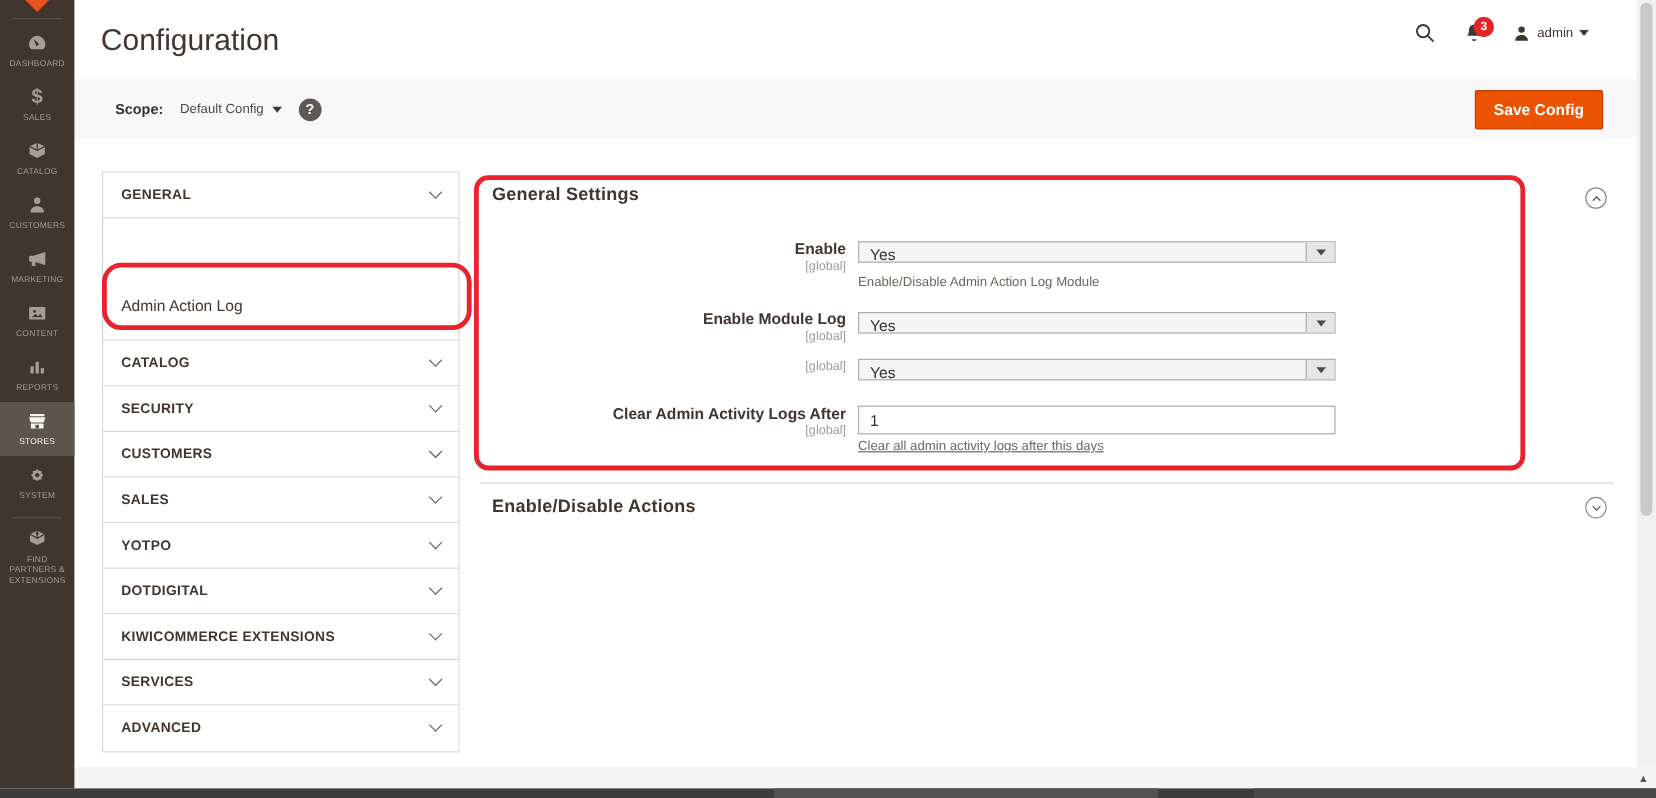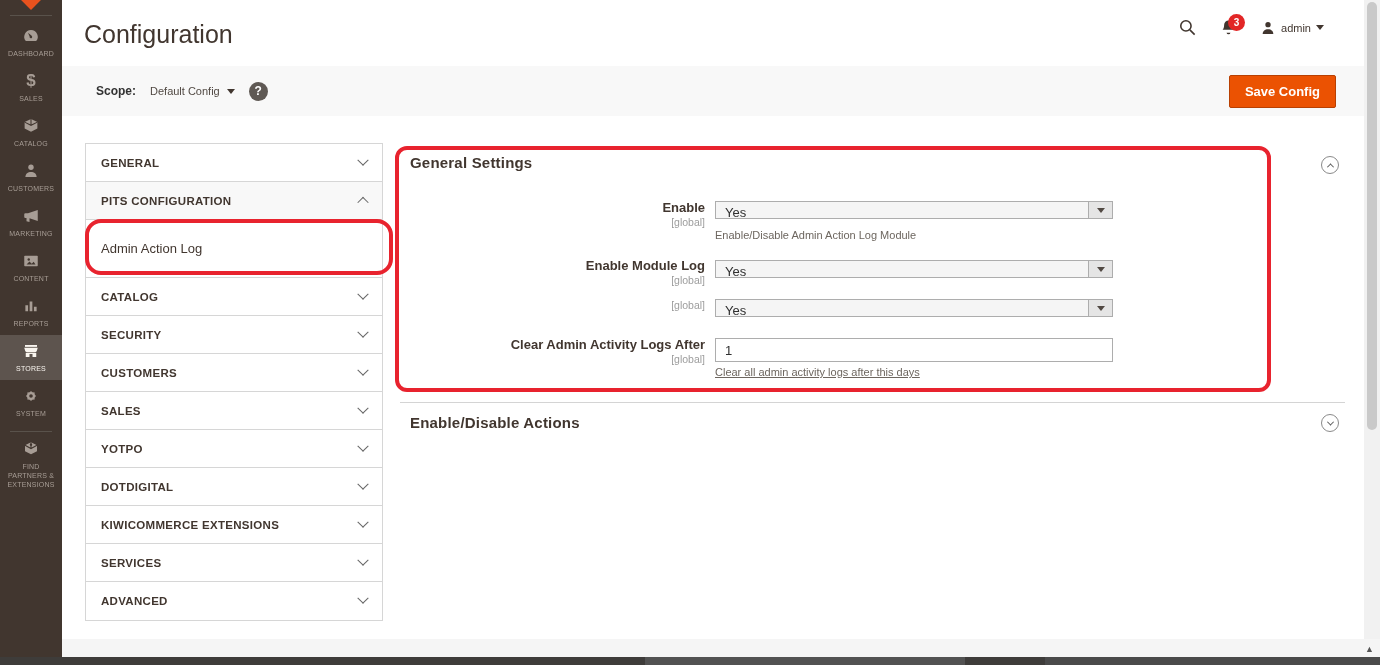--- a/index.html
+++ b/index.html
@@ -42,21 +42,21 @@
   .save-btn { position:absolute; right:28px; top:9px; background:#eb5202; color:#fff; border:1px solid #b84002; border-radius:2px; font-size:13px; font-weight:bold; padding:8px 15px; cursor:pointer; font-family:inherit; }
   
   .cfg-nav { position:absolute; left:85px; top:143px; width:298px; background:#fff; border:1px solid #d6d6d6; }
   .nav-row { height:38px; display:flex; align-items:center; justify-content:space-between; padding:0 15px; border-bottom:1px solid #d6d6d6; cursor:pointer; background:#fff; }
   .nav-row:last-child { border-bottom:none; }
   .nav-row.expanded { background:#f8f8f8; }
   .nav-title { font-size:11.5px; font-weight:bold; letter-spacing:.3px; color:#41362f; }
   .chev { width:8px; height:8px; border-right:1.5px solid #666; border-bottom:1.5px solid #666; display:inline-block; }
   .chev.down { transform:rotate(45deg) translate(-2px,-2px); }
   .chev.up { transform:rotate(225deg) translate(-1px,-1px); }
-  .nav-child { height:58px; display:flex; align-items:center; padding:0 15px; border-bottom:1px solid #d6d6d6; cursor:pointer; }
+  .nav-child { height:58px; display:flex; align-items:center; padding:0 15px; border-bottom:1px solid #d6d6d6; cursor:pointer;margin-top:44px; }
   .nav-child-label { font-size:13px; color:#41362f; }
   
   .section-heading { position:absolute; font-size:15px; font-weight:600; color:#41362f; letter-spacing:.2px; }
   .collapse-circle { position:absolute; width:18px; height:18px; border:1px solid #8a8a8a; border-radius:50%; display:flex; align-items:center; justify-content:center; cursor:pointer; background:#fff; }
   .collapse-circle .chev { width:5px; height:5px; border-color:#555; }
   .field-label { position:absolute; left:400px; width:305px; text-align:right; }
   .field-label .lbl { font-size:13px; font-weight:600; color:#41362f; line-height:14px; display:block; }
   .field-label .scp { font-size:10.5px; color:#9d9d9d; display:block; margin-top:1px; }
   .sel { position:absolute; left:715px; width:398px; height:18px; border:1px solid #adadad; background:#f5f5f5; display:flex; cursor:pointer; }
   .sel-val { flex:1; font-size:13px; color:#303030; line-height:22px; padding-left:9px; }
@@ -213,24 +213,20 @@
     <span class="help-icon">?</span>
   </div>
   <button class="save-btn">Save Config</button>
 </div>
 
 <div class="cfg-nav">
   <div class="nav-row">
     <span class="nav-title">GENERAL</span>
     <span class="chev down"></span>
   </div>
-  <div class="nav-row expanded">
-    <span class="nav-title">PITS CONFIGURATION</span>
-    <span class="chev up"></span>
-  </div>
   <div class="nav-child">
     <span class="nav-child-label">Admin Action Log</span>
   </div>
   <div class="nav-row">
     <span class="nav-title">CATALOG</span>
     <span class="chev down"></span>
   </div>
   <div class="nav-row">
     <span class="nav-title">SECURITY</span>
     <span class="chev down"></span>

